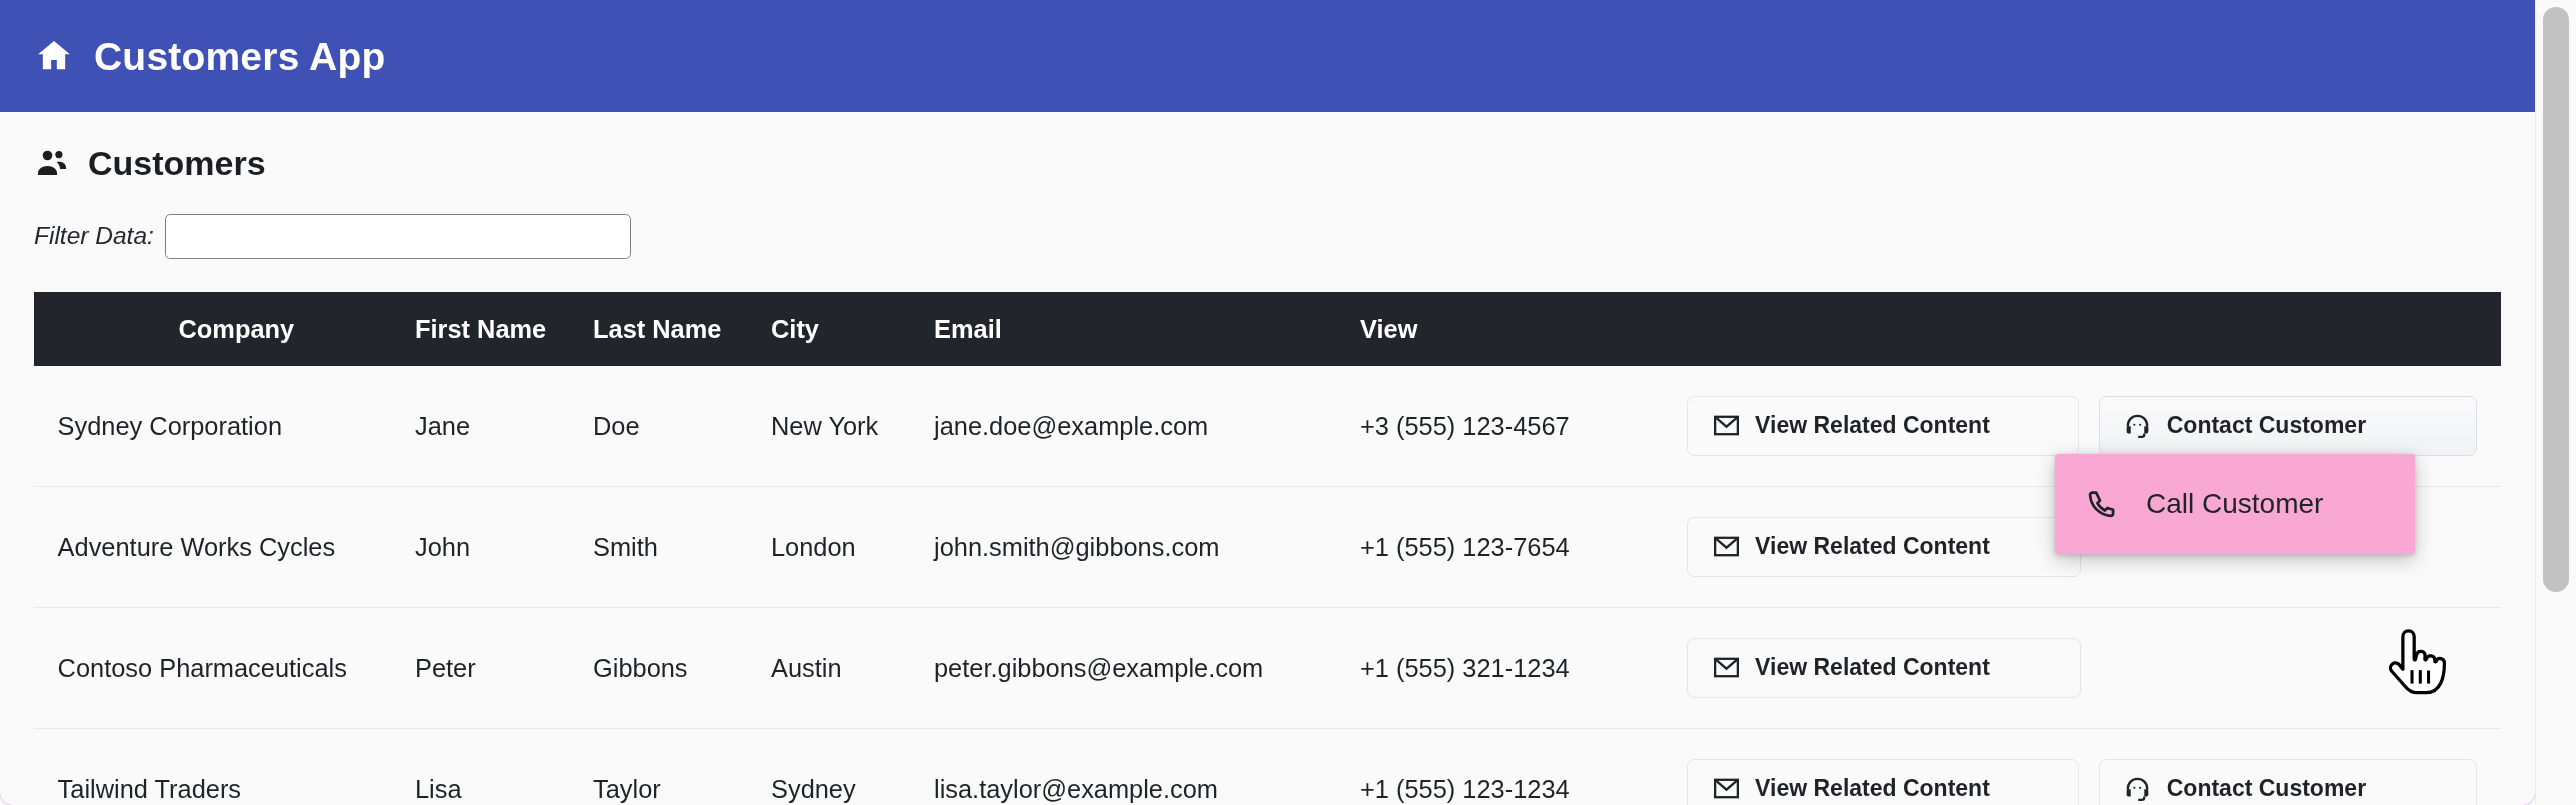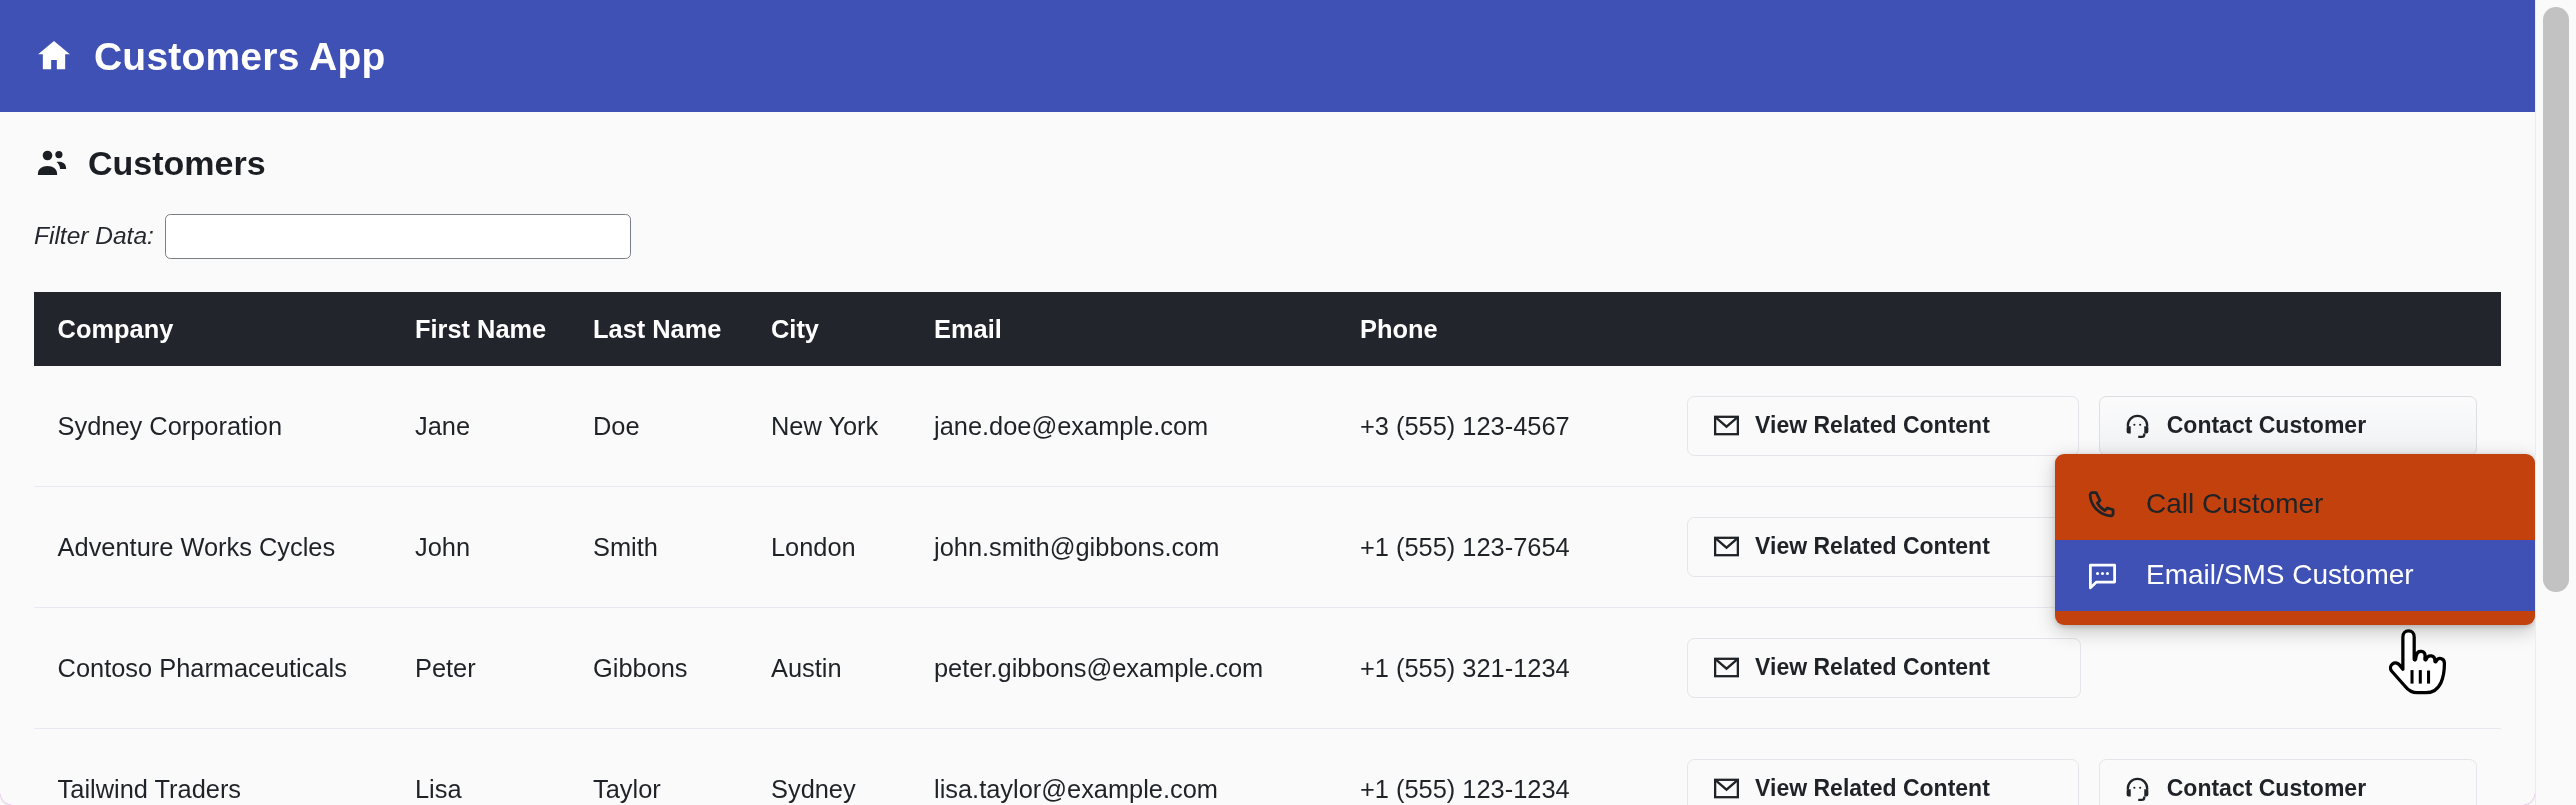--- a/index.html
+++ b/index.html
@@ -105,21 +105,21 @@
   }
   table.data-table thead tr { background: #22262c; }
   table.data-table th {
     color: #ffffff;
     font-size: 25.4px;
     font-weight: bold;
     text-align: left;
     padding: 23.6px 0 23.6px 0;
     line-height: 1.05;
   }
-  table.data-table th:first-child { padding-left: 23.6px; }
+  table.data-table th:first-child { padding-left: 23.6px; text-align: center; }
 
   table.data-table tbody tr { border-bottom: 1.8px solid #e6e9ef; }
   table.data-table td {
     font-size: 25.4px;
     color: #1f2328;
     padding: 30px 0;
     line-height: 1.05;
     vertical-align: middle;
     white-space: nowrap;
   }
@@ -164,23 +164,23 @@
   .btn-contact.is-open {
     background: linear-gradient(#fbfbfc, #f1f2f4);
     border-color: #dcdee3;
   }
 
   
   .dropdown {
     position: absolute;
     left: 2055px;
     top: 454px;
-    width: 480px;
-    background: #c2410c;
-    border-radius: 9px;
+    width: 360px;
+    background: #f9a8d4;
+    border-radius: 3px;
     box-shadow: 0 5.4px 20px rgba(0,0,0,0.22), 0 1.8px 5.4px rgba(0,0,0,0.14);
     overflow: hidden;
     z-index: 40;
     padding: 14.5px 0;
   }
   .menu-item {
     display: flex;
     align-items: center;
     gap: 27px;
     height: 71px;
@@ -271,21 +271,21 @@
               <col class="col-phone">
             <col class="col-actions">
           </colgroup>
           <thead>
             <tr>
               <th>Company</th>
               <th>First Name</th>
               <th>Last Name</th>
               <th>City</th>
               <th>Email</th>
-              <th>Phone</th>
+              <th>View</th>
               <th></th>
             </tr>
           </thead>
           <tbody>
 
             <tr>
               <td>Sydney Corporation</td>
               <td>Jane</td>
               <td>Doe</td>
               <td>New York</td>
@@ -407,31 +407,20 @@
 
   <div class="dropdown">
     <div class="menu-item">
       <span class="menu-icon">
         <svg viewBox="0 0 24 24" width="33" height="33" fill="none" stroke="#1f2328" stroke-width="2" stroke-linecap="round" stroke-linejoin="round">
           <path d="M7.4 3.4H4.6a1.6 1.6 0 00-1.6 1.7C3.4 13.2 10 19.8 18 20.2a1.6 1.6 0 001.7-1.6v-2.8l-4.1-1.3-1.9 1.9a13.6 13.6 0 01-5.4-5.4l1.9-1.9z"></path>
         </svg>
       </span>
       <span>Call Customer</span>
     </div>
-    <div class="menu-item selected">
-      <span class="menu-icon">
-        <svg viewBox="0 0 24 24" width="33" height="33" fill="none" stroke="#ffffff" stroke-width="2" stroke-linejoin="round">
-          <path d="M3.2 4.4h17.6v12.4H7.6L3.2 21z"></path>
-          <circle cx="8.4" cy="10.6" r="1.1" fill="#ffffff" stroke="none"></circle>
-          <circle cx="12.0" cy="10.6" r="1.1" fill="#ffffff" stroke="none"></circle>
-          <circle cx="15.6" cy="10.6" r="1.1" fill="#ffffff" stroke="none"></circle>
-        </svg>
-      </span>
-      <span>Email/SMS Customer</span>
-    </div>
   </div>
 
   <div class="cursor">
     <svg viewBox="0 0 32 40" width="71" height="87">
       <path d="M12.8 3.2c1.6 0 2.6 1.2 2.6 2.8v10.2c0 .4.5.5.6.1l.4-1.9c.3-1.3 1.2-2.0 2.4-1.8 1.1.2 1.7 1.1 1.6 2.3l-.1 1.3c0 .4.5.5.6.1.4-1.2 1.3-1.8 2.4-1.6 1.1.2 1.7 1.1 1.6 2.4 0 .4.5.5.6.1.4-1.0 1.2-1.5 2.2-1.3 1.0.2 1.6 1.0 1.6 2.2 0 3.1-.5 6.5-1.6 8.9-1.3 2.8-3.6 4.6-6.9 4.6h-3.9c-2.5 0-4.2-1.0-5.8-3.1L5.0 21.6c-.8-1.1-.6-2.4.4-3.2 1.0-.8 2.3-.6 3.2.4l1.6 2.0V6.0c0-1.6 1.0-2.8 2.6-2.8z" fill="#ffffff" stroke="#000000" stroke-width="1.5" stroke-linejoin="round"></path>
       <line x1="14.4" y1="21.2" x2="14.4" y2="27.4" stroke="#000000" stroke-width="1.4"></line>
       <line x1="18.2" y1="21.2" x2="18.2" y2="27.4" stroke="#000000" stroke-width="1.4"></line>
       <line x1="22.0" y1="21.4" x2="22.0" y2="27.4" stroke="#000000" stroke-width="1.4"></line>
     </svg>
   </div>

